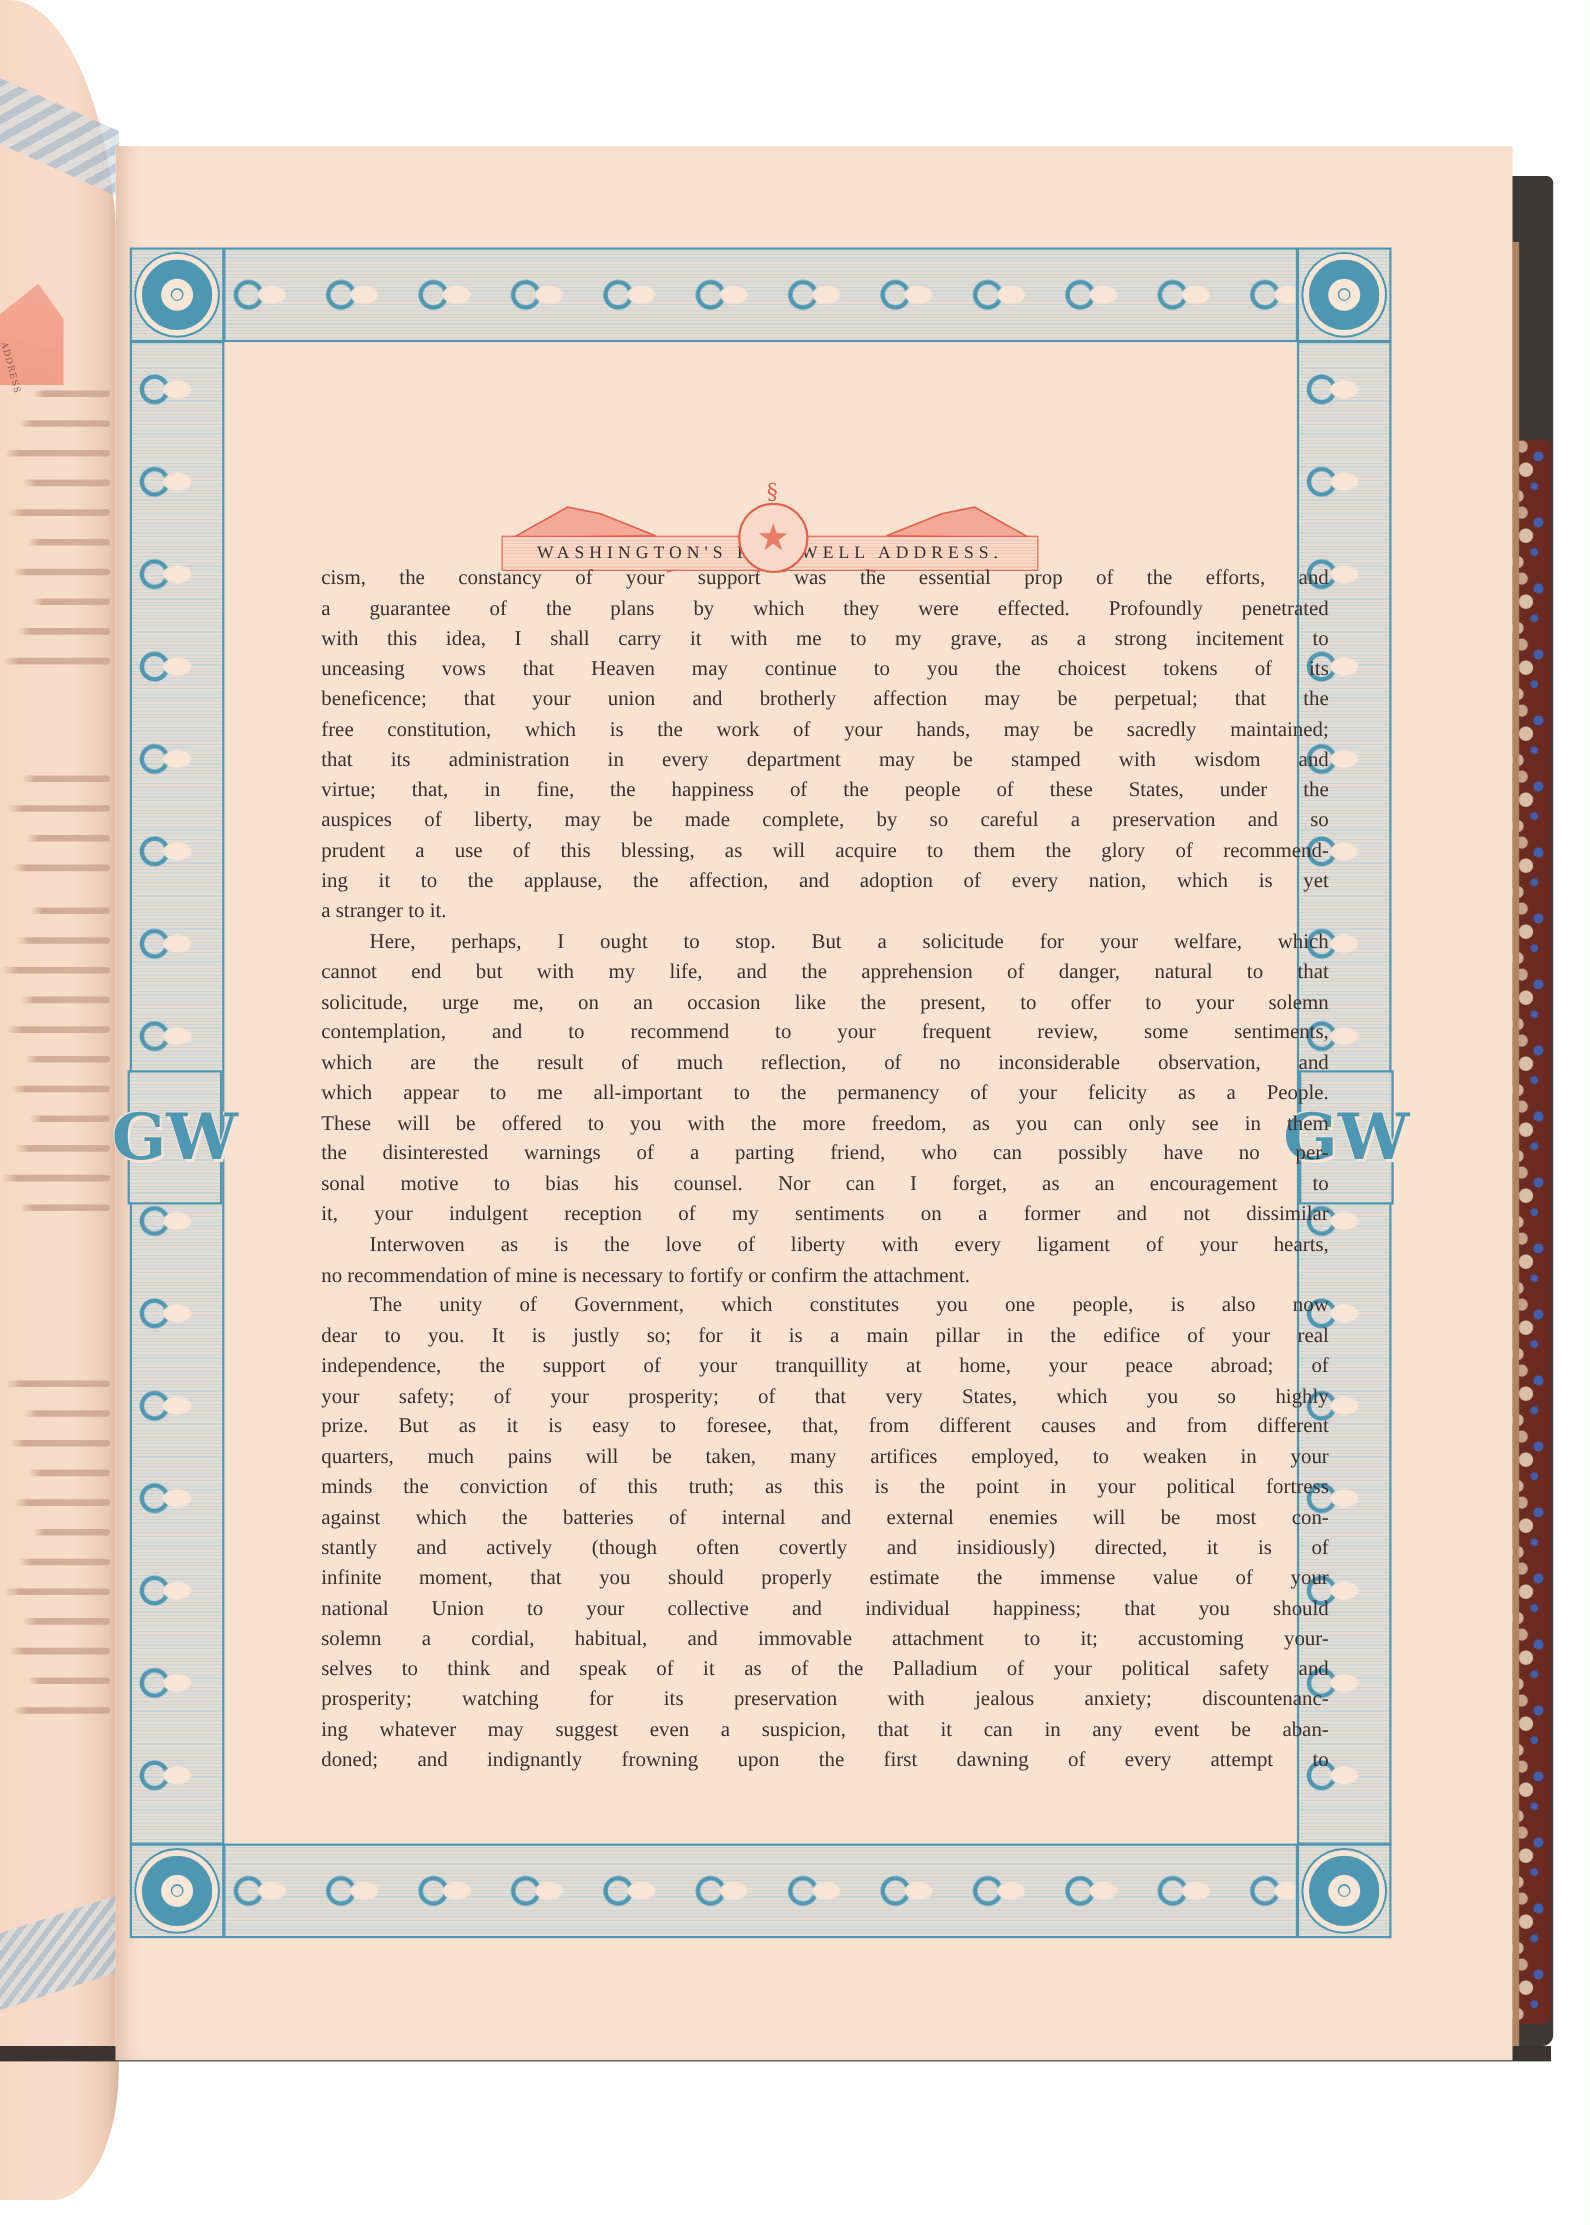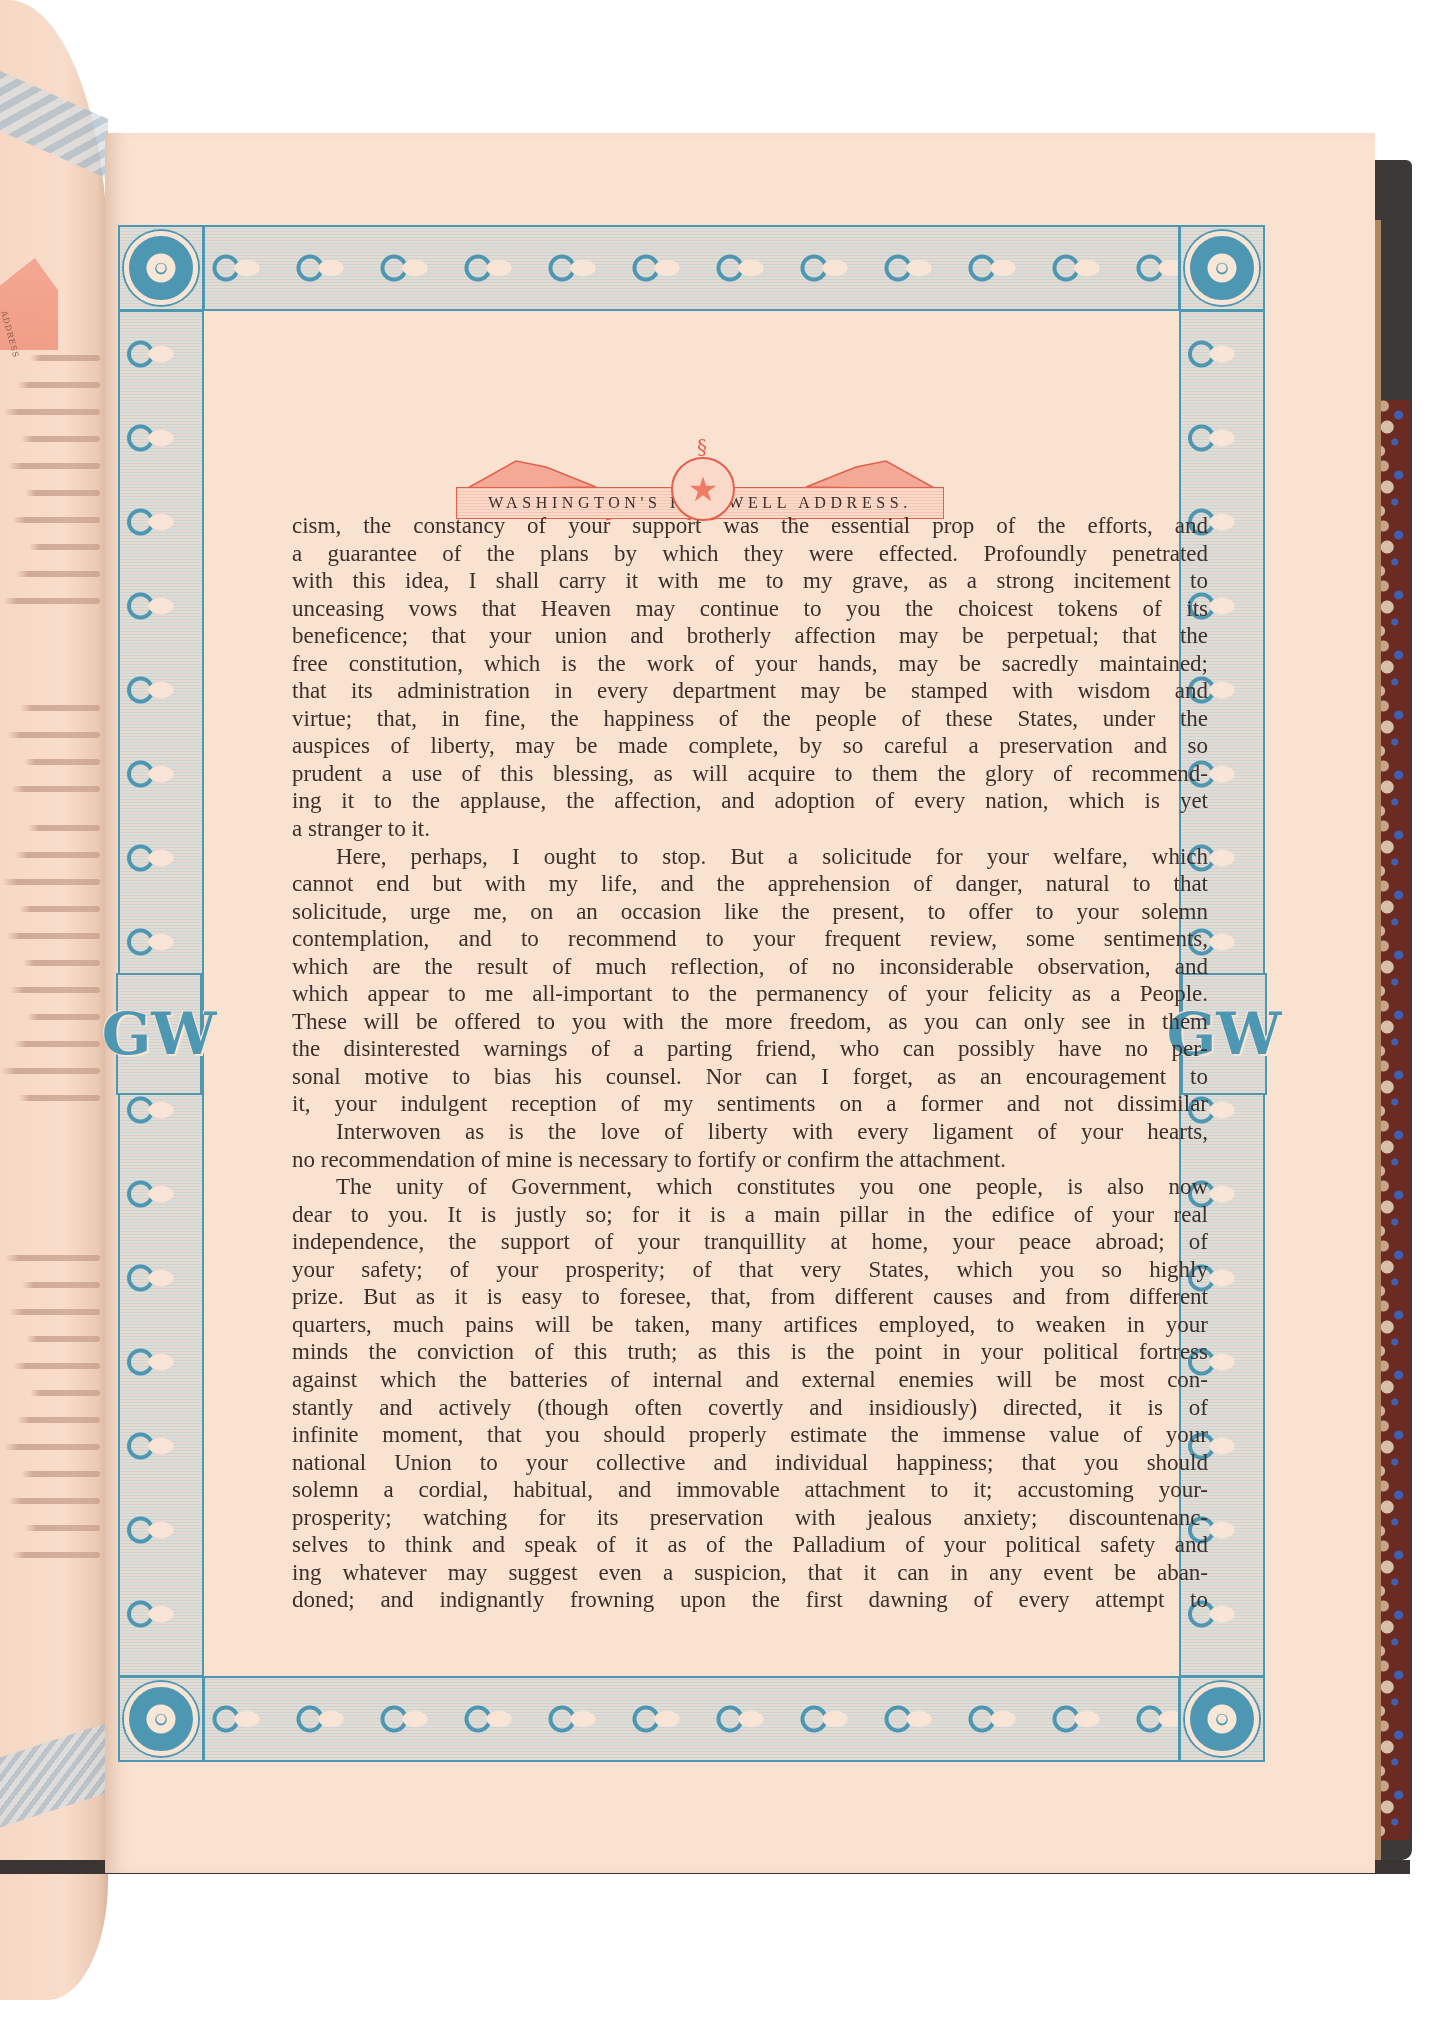--- a/index.html
+++ b/index.html
@@ -55,21 +55,21 @@
   .mono-right{right:-2px;}
   
   .header{position:absolute;left:338px;top:210px;width:490px;height:90px;}
   .header .wings{position:absolute;left:0;top:22px;width:490px;height:64px;}
   .header .ribbon{position:absolute;left:0;top:52px;width:486px;height:30px;border:1.5px solid #e2604c;background:repeating-linear-gradient(0deg,#fbd9c9 0 2px,#f6c4b2 2px 3px);
     display:flex;align-items:center;justify-content:center;}
   .header .title{font-family:"Liberation Serif",serif;font-size:16px;letter-spacing:4.6px;color:#3a2e2a;white-space:nowrap;}
   .header .star{position:absolute;left:215px;top:22px;width:60px;height:60px;border-radius:50%;border:2px solid #e2604c;background:#fbd9c9;display:flex;align-items:center;justify-content:center;color:#ee7b64;font-size:34px;line-height:1;}
   .header .finial{position:absolute;left:236px;top:0;width:20px;height:24px;color:#e2604c;font-size:20px;text-align:center;line-height:24px;}
   
-  .body-text{position:absolute;left:174px;top:287px;width:916px;color:#3b302c;font-family:"Liberation Serif","DejaVu Serif",serif;font-size:23px;}
+  .body-text{position:absolute;left:174px;top:287px;width:916px;color:#3b302c;font-family:"Liberation Serif","DejaVu Serif",serif;font-size:19px;}
   .line{height:27.55px;line-height:27.55px;white-space:nowrap;text-align:justify;text-align-last:justify;overflow:visible;}
   .line.indent{padding-left:44px;}
   .line.last{text-align-last:left;}
 </style>
 </head>
 <body>
 
 <div class="left-page">
   <div class="border-strip strip-top"></div>
   <div class="red-banner"></div>
@@ -187,19 +187,19 @@
         <div class="line">independence, the support of your tranquillity at home, your peace abroad; of</div>
         <div class="line">your safety; of your prosperity; of that very States, which you so highly</div>
         <div class="line">prize.  But as it is easy to foresee, that, from different causes and from different</div>
         <div class="line">quarters, much pains will be taken, many artifices employed, to weaken in your</div>
         <div class="line">minds the conviction of this truth; as this is the point in your political fortress</div>
         <div class="line">against which the batteries of internal and external enemies will be most con-</div>
         <div class="line">stantly and actively (though often covertly and insidiously) directed, it is of</div>
         <div class="line">infinite moment, that you should properly estimate the immense value of your</div>
         <div class="line">national Union to your collective and individual happiness; that you should</div>
         <div class="line">solemn a cordial, habitual, and immovable attachment to it; accustoming your-</div>
+        <div class="line">selves to think and speak of it as of the Palladium of your political safety and</div>
         <div class="line">prosperity; watching for its preservation with jealous anxiety; discountenanc-</div>
-        <div class="line">selves to think and speak of it as of the Palladium of your political safety and</div>
         <div class="line">ing whatever may suggest even a suspicion, that it can in any event be aban-</div>
         <div class="line">doned; and indignantly frowning upon the first dawning of every attempt to</div>
       </div>
   </div>
 </div>
 
 </body></html>

